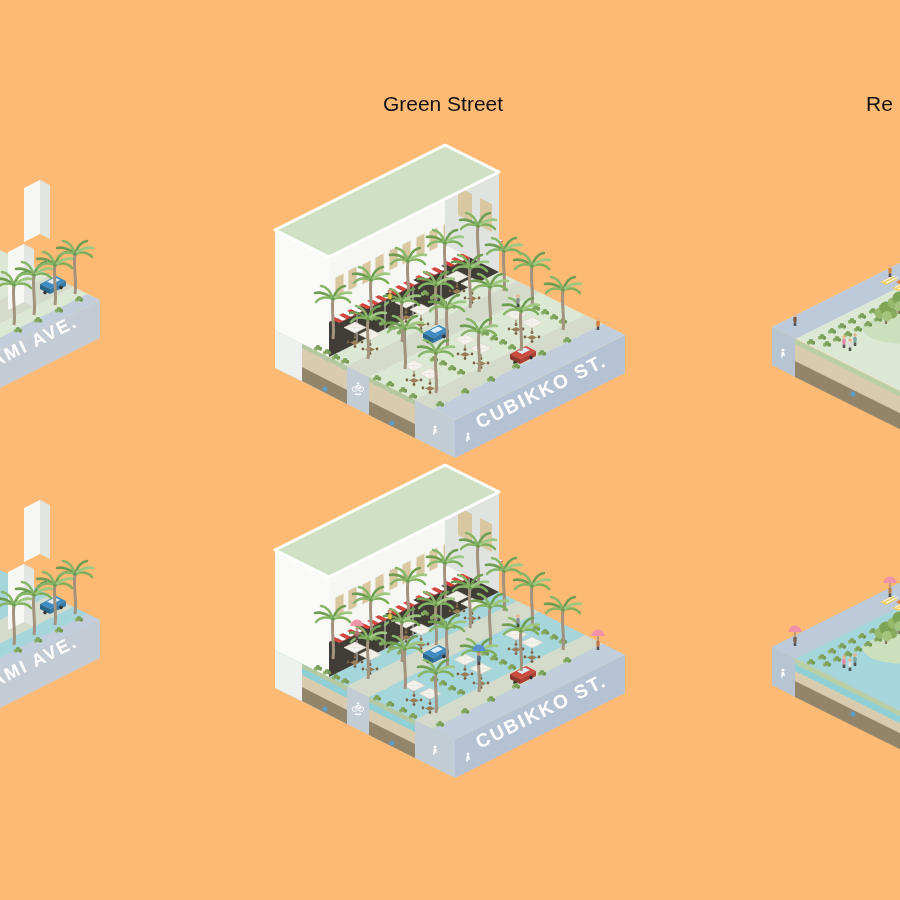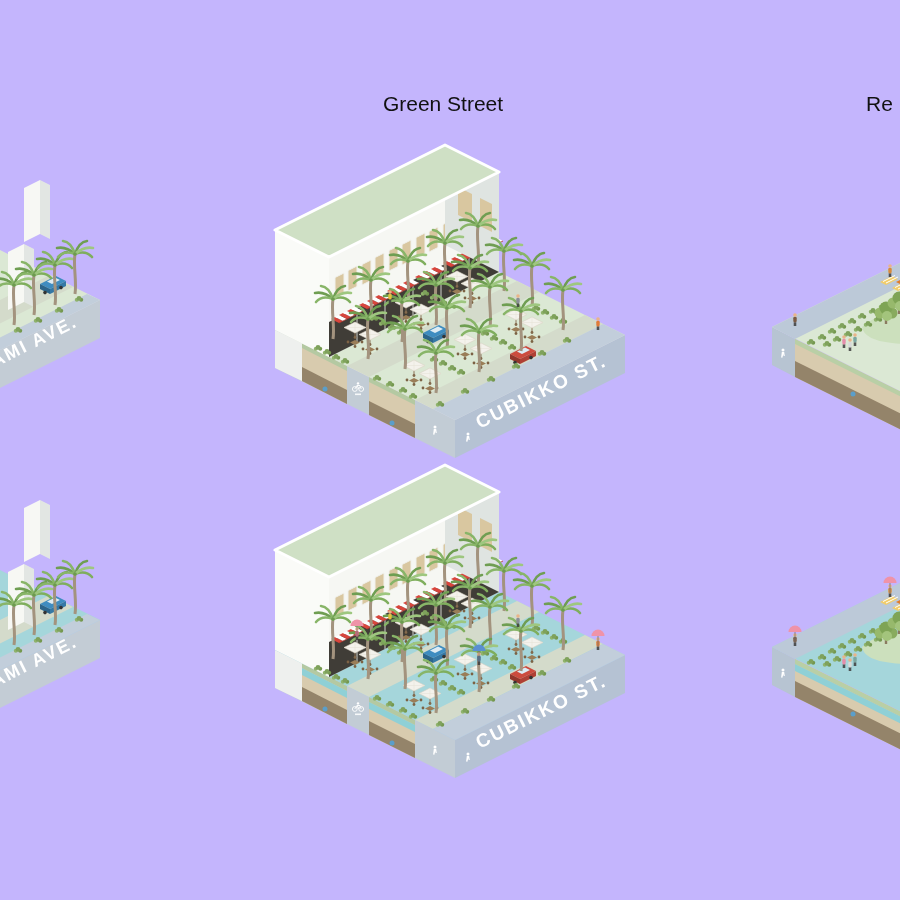--- a/index.html
+++ b/index.html
@@ -1,16 +1,16 @@
 <!DOCTYPE html>
 <html style="--ground-green: #dbe8d4; --water-teal: #a5d6db; --flood-light: #8fd0d6; --roof-green: #cfe0c5; --building-white: #f6f7f3; --side-face-blue: #b5c2d3; --sidewalk-gray: #c2cedb; --road-gray: #d4dbcb; --awning-red: #d8453c; --car-blue: #3e8cc0; --car-red: #cc4b3e; --soil-tan: #d8cbae; --soil-gravel: #94846a; --palm-frond: #7fae5d; --palm-trunk: #a3937e; --label-white: #ffffff; --title-black: #111111;"><head>
 <meta charset="utf-8">
 <style>
   html,body{margin:0;padding:0;background:#fff;}
-  .canvas{position:relative;width:900px;height:900px;background:#c4b5fd;overflow:hidden;
+  .canvas{position:relative;width:900px;height:900px;background:#fdba74;overflow:hidden;
           font-family:"Liberation Sans",sans-serif;}
   .col-title{position:absolute;font-size:21px;color:#111;white-space:nowrap;}
   .title-center{left:443px;top:92px;transform:translateX(-50%);}
   .title-right{left:866px;top:92px;text-align:right;}
   .block{position:absolute;}
   .variant-dry{--ground:var(--ground-green,#dbe8d4);--flood-display:none;}
   .variant-wet{--ground:var(--water-teal,#a5d6db);--flood-display:inline;}
   svg text{font-family:"Liberation Sans",sans-serif;}
   .defs{position:absolute;width:0;height:0;overflow:hidden;}
 </style>

